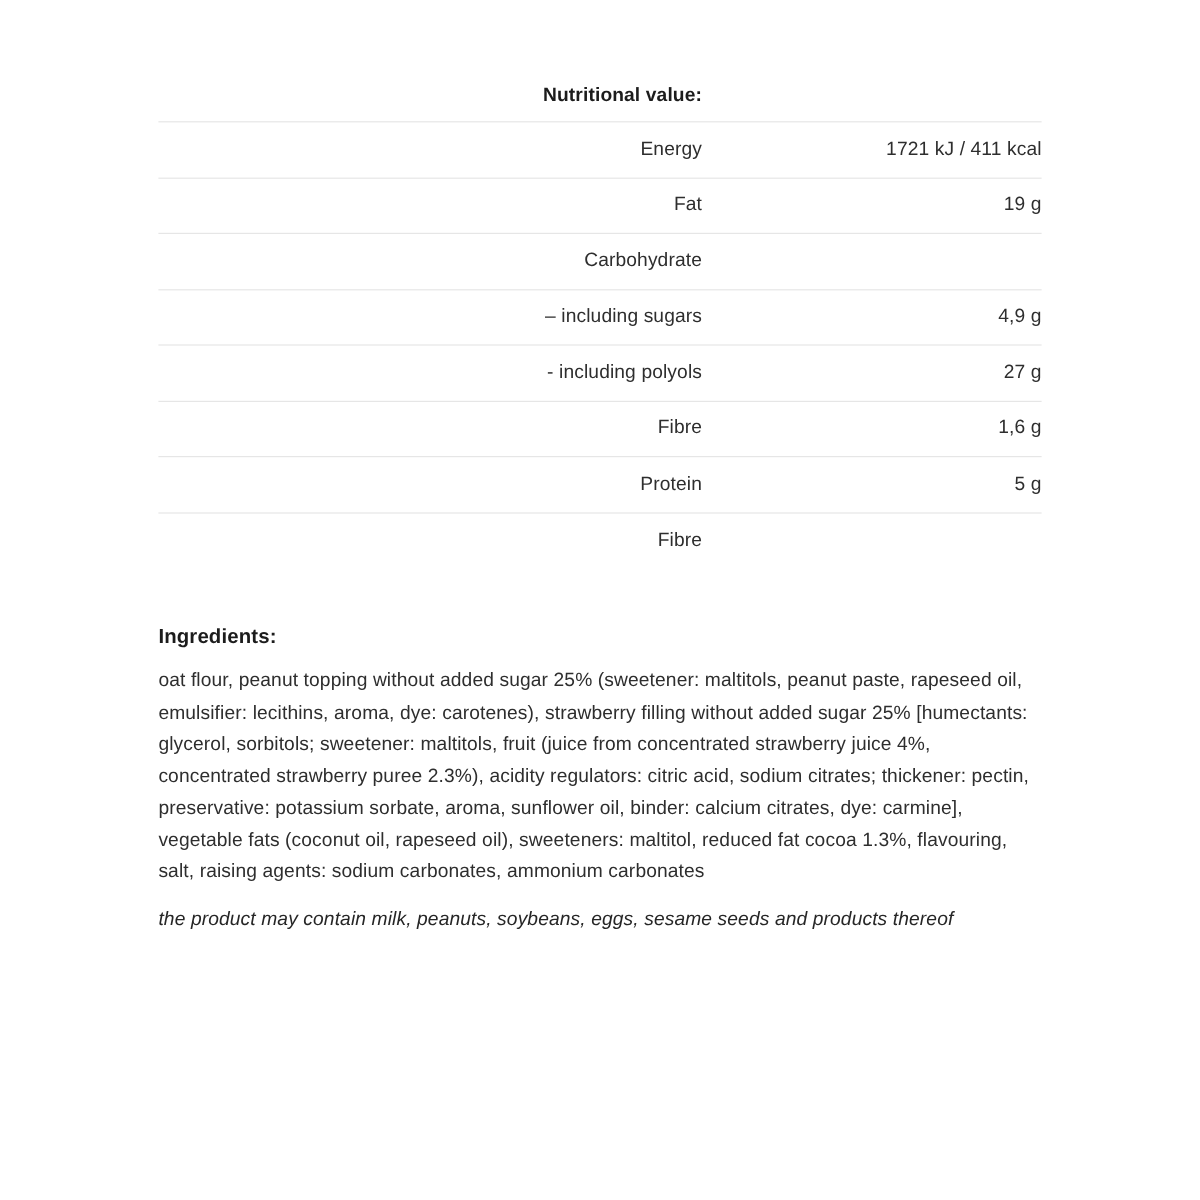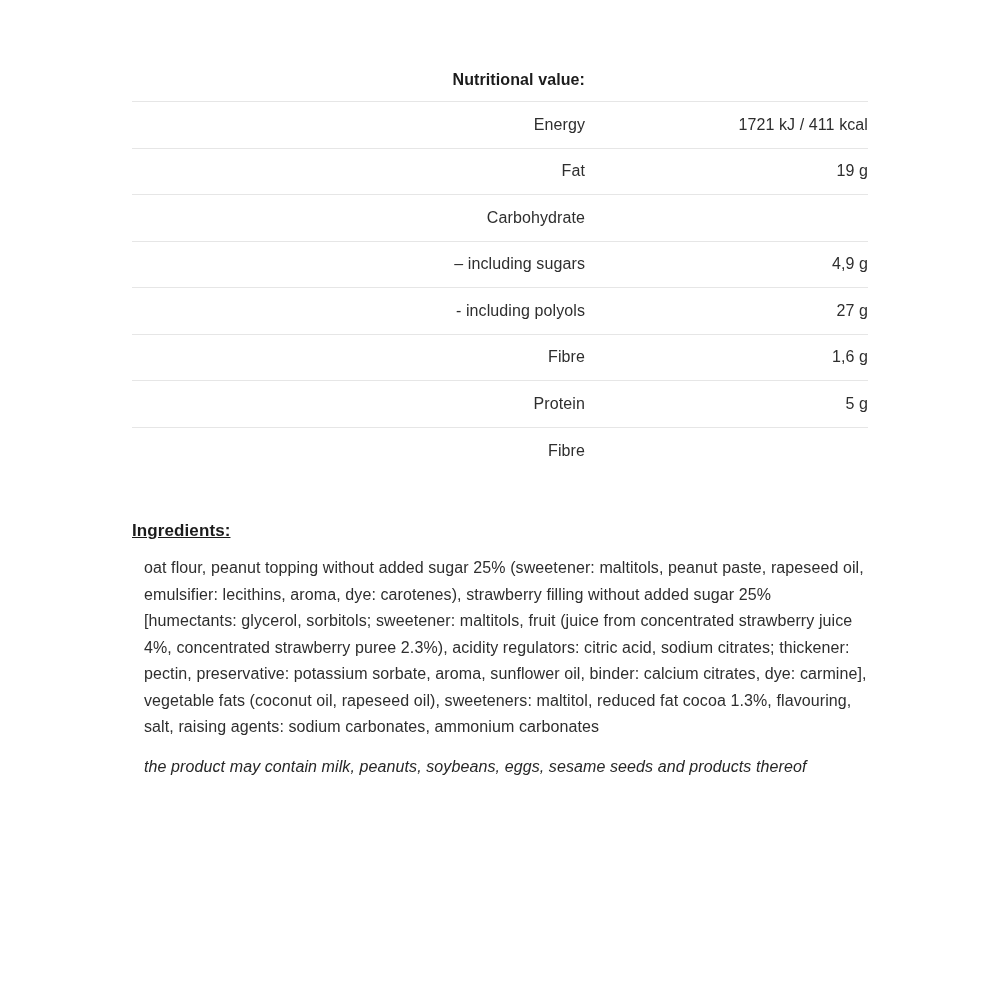--- a/index.html
+++ b/index.html
@@ -43,29 +43,27 @@
   .cell.value { flex: 1; }
   .row.indent .cell.label { padding-left: 46px; }
 
   
   .section-heading {
     margin-top: 47px;
     font-size: 17px;
     font-weight: 700;
     color: #1c1c1c;
     letter-spacing: 0.1px;
-    text-decoration: underline;
   }
   .section-text {
     margin-top: 14px;
     font-size: 16px;
     line-height: 26.5px;
     color: #2e2e2e;
     letter-spacing: 0.1px;
-    margin-left: 12px;
   }
   .allergens-heading { margin-top: 29px; }
   .section-text.italic {
     margin-top: 12px;
     font-style: italic;
     line-height: 27px;
     color: #262626;
   }
 </style>
 </head>

